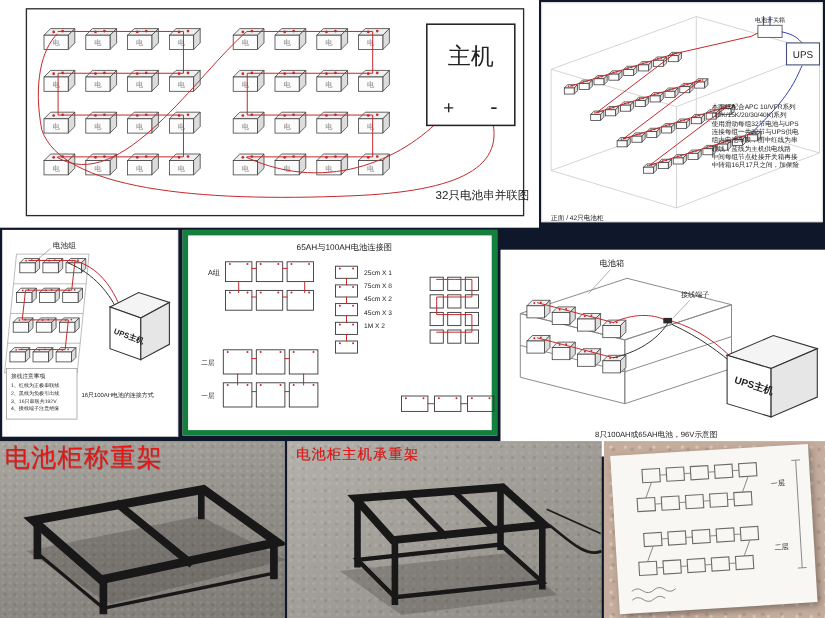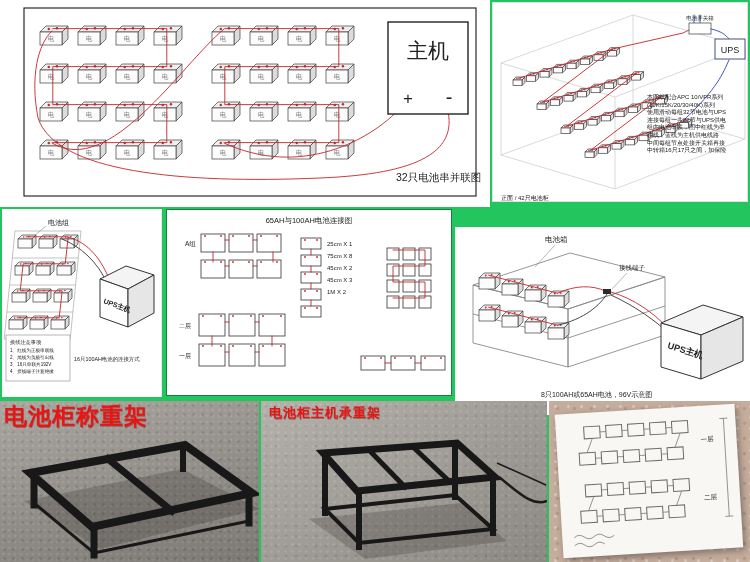--- a/index.html
+++ b/index.html
@@ -1,17 +1,17 @@
 <!DOCTYPE html>
 <html><head>
 <meta charset="utf-8">
 <style>
 *{box-sizing:border-box}
 body{margin:0;background:#fff;font-family:"Liberation Sans",sans-serif}
-#canvas{position:relative;width:750px;height:562px;background:#22c55e;overflow:hidden}
+#canvas{position:relative;width:750px;height:562px;background:#0f172a;overflow:hidden}
 .panel{position:absolute;background:#fff}
 svg{display:block}
 svg text{font-family:"Liberation Sans",sans-serif;fill:#222}
 .cu-front{fill:#fcfcfc;stroke:#3c3c3c;stroke-width:.7}
 .cu-top{fill:#efefef;stroke:#3c3c3c;stroke-width:.7}
 .cu-side{fill:#dcdcdc;stroke:#3c3c3c;stroke-width:.7}
 .cu-glyph{fill:#888}
 .term{fill:#c62828}
 .wire{fill:none;stroke:#c3262a;stroke-width:.9;stroke-linecap:round;stroke-linejoin:round}
 .wire-blue{stroke:#2b3fb5}
@@ -27,24 +27,24 @@
 .faceSide{fill:#e6e6e6;stroke:#333;stroke-width:1}
 .legendBox{fill:#fff;stroke:#999;stroke-width:.7}
 .dRect{fill:none;stroke:#333;stroke-width:.8}
 .blockDark{fill:#2b2b2b}
 .steel{fill:none;stroke:#181818;stroke-linejoin:miter}
 .steelL{stroke:#181818;stroke-linecap:square}
 .shadow{fill:rgba(35,33,30,.22)}
 .cable{fill:none;stroke:#1b1b1b}
 .pencil{fill:none;stroke:#6b6b6b;stroke-width:1}
 .pencil2{fill:none;stroke:#7d7d7d;stroke-width:.8}
-.photo-label{position:absolute;font-weight:bold;color:#e91414;text-shadow:.5px .5px 0 rgba(90,0,0,.35);letter-spacing:1px;white-space:nowrap}
+.photo-label{position:absolute;font-weight:normal;color:#e91414;text-shadow:.5px .5px 0 rgba(90,0,0,.35);letter-spacing:1px;white-space:nowrap}
 #panel-ups{border:1px solid #e0e0e0}
 #panel-cabinet{border-right:1px solid #e8e8e8}
-#panel-connection{border:1px solid #15803d}
+#panel-connection{border:5px solid #15803d}
 #photo-weigh{background-color:#97938c;background-image:linear-gradient(165deg,rgba(255,255,255,.18),rgba(0,0,0,.18)),radial-gradient(circle,rgba(255,255,255,.12) 1px,transparent 1.8px),radial-gradient(circle,rgba(0,0,0,.12) 1px,transparent 1.8px);background-size:100% 100%,6px 6px,9px 9px}
 #photo-host{background-color:#a6a29b;background-image:linear-gradient(150deg,rgba(255,255,255,.16),rgba(0,0,0,.16)),radial-gradient(circle,rgba(255,255,255,.12) 1px,transparent 1.8px),radial-gradient(circle,rgba(0,0,0,.1) 1px,transparent 1.8px);background-size:100% 100%,7px 7px,10px 10px}
 #photo-sketch{background-color:#c5ad9d;background-image:radial-gradient(circle,rgba(255,255,255,.3) 1px,transparent 2px),radial-gradient(circle,rgba(128,90,60,.25) 1px,transparent 2.2px);background-size:13px 11px,17px 15px}
 .paper{position:absolute;left:10px;top:8px;width:180px;height:144px;background:#f8f7f3;transform:rotate(-3.5deg);box-shadow:2px 3px 7px rgba(0,0,0,.35)}
 </style>
 </head>
 <body>
 
 <div id="canvas">
 

